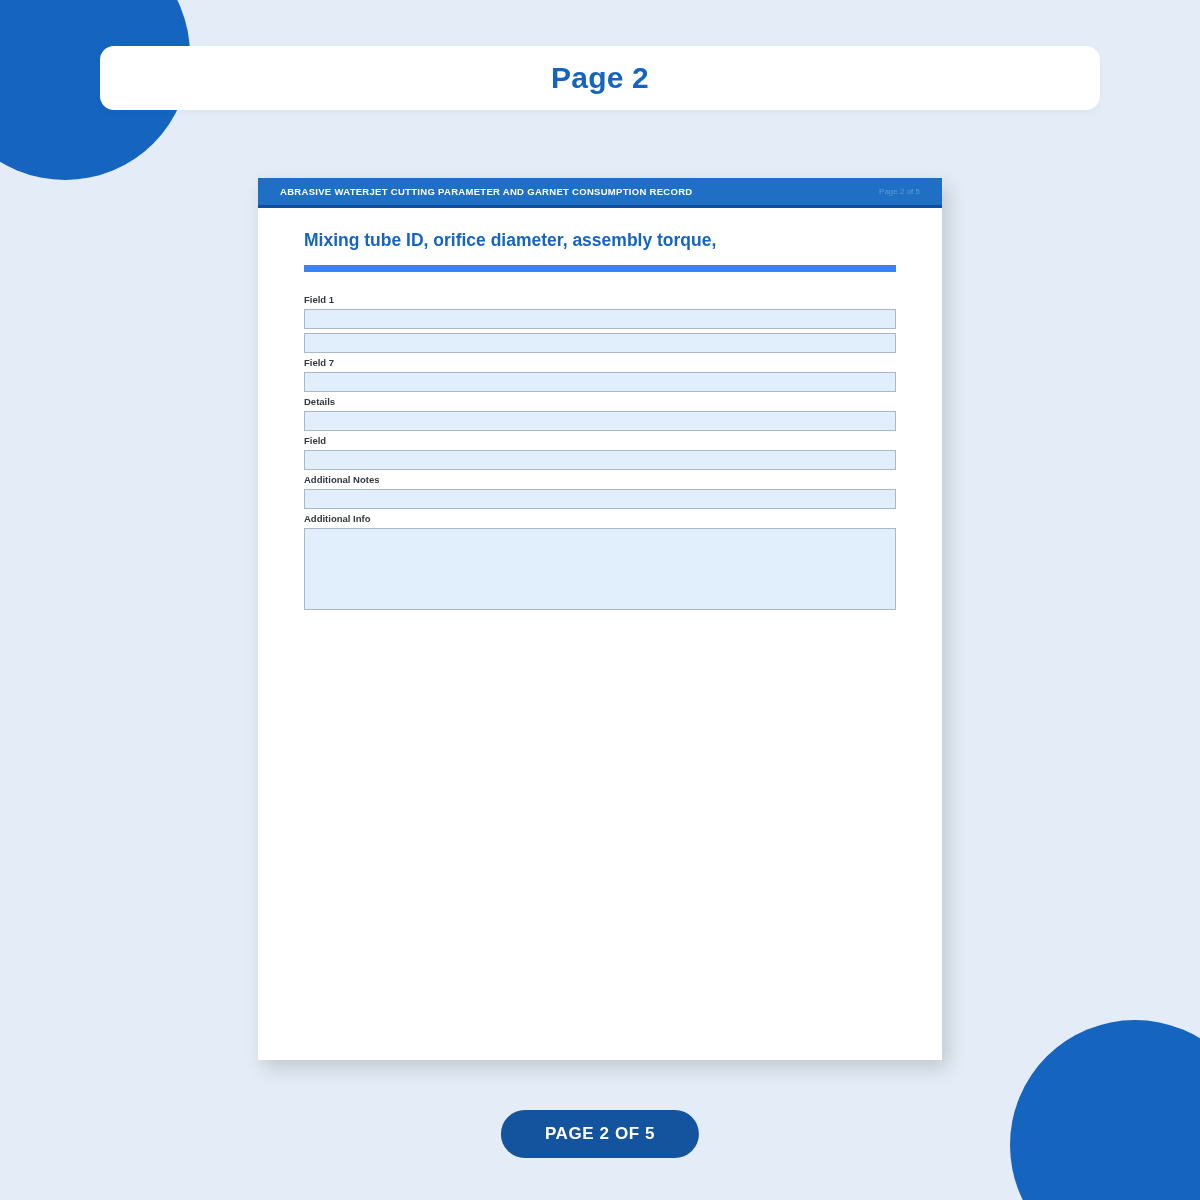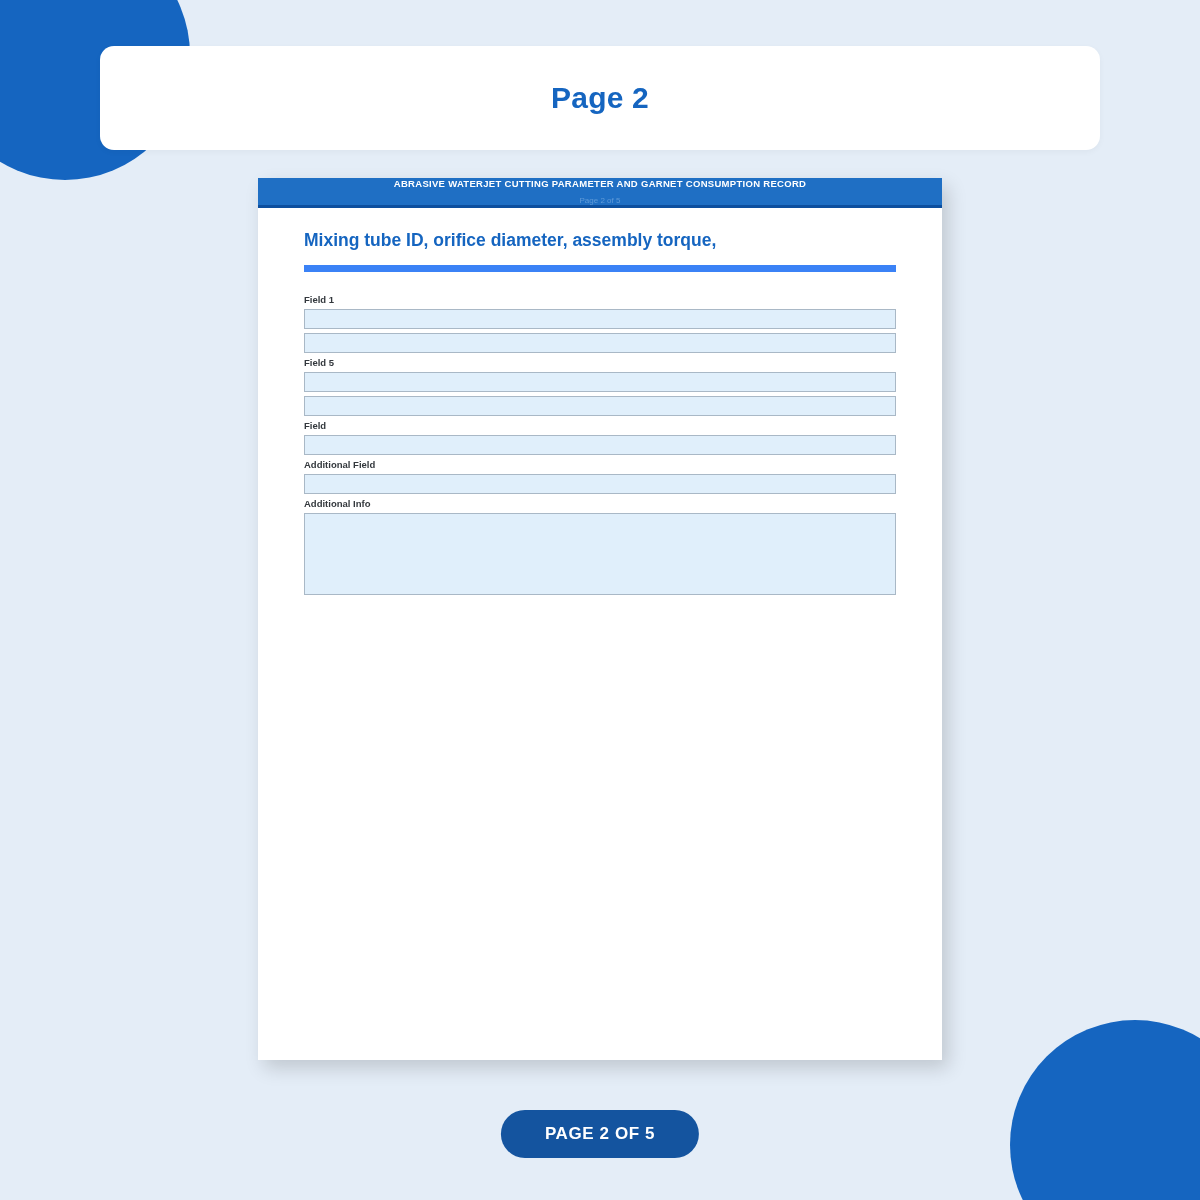--- a/index.html
+++ b/index.html
@@ -34,21 +34,21 @@
     border-radius: 50%;
     background: #1565c0;
   }
 
   
   .header-banner {
     position: absolute;
     left: 100px;
     top: 46px;
     width: 1000px;
-    height: 104px;
+    height: 64px;
     background: #ffffff;
     border-radius: 14px;
     display: flex;
     align-items: center;
     justify-content: center;
     box-shadow: 0 2px 6px rgba(0,0,0,0.04);
   }
   .header-title {
     color: #1565c0;
     font-size: 30px;
@@ -70,21 +70,20 @@
 
   .doc-header-bar {
     height: 30px;
     background: #1f6fc4;
     border-bottom: 3px solid #0d4f9e;
     display: flex;
     align-items: center;
     justify-content: space-between;
     padding: 0 22px;
     box-sizing: border-box;
-    flex-direction: column;
   }
   .doc-header-title {
     color: #ffffff;
     font-size: 9.5px;
     font-weight: bold;
     letter-spacing: 0.3px;
   }
   .doc-header-page {
     color: #5f9ad8;
     font-size: 8px;
@@ -177,35 +176,36 @@
     <div class="field-group">
       <div class="field-label">Field 1</div>
       <input class="field-input" value="" style="">
     </div>
 
     <div class="field-group">
       <input class="field-input" value="" style="">
     </div>
 
     <div class="field-group">
-      <div class="field-label">Field 5</div>
-      <input class="field-input" value="" style="">
-    </div>
-
-    <div class="field-group">
+      <div class="field-label">Field 7</div>
+      <input class="field-input" value="" style="">
+    </div>
+
+    <div class="field-group">
+      <div class="field-label">Details</div>
       <input class="field-input" value="" style="">
     </div>
 
     <div class="field-group">
       <div class="field-label">Field</div>
       <input class="field-input" value="" style="">
     </div>
 
     <div class="field-group">
-      <div class="field-label">Additional Field</div>
+      <div class="field-label">Additional Notes</div>
       <input class="field-input" value="" style="">
     </div>
 
     <div class="field-group">
       <div class="field-label">Additional Info</div>
       <textarea class="field-textarea" style=""></textarea>
     </div>
 
   </div>
 </div>

